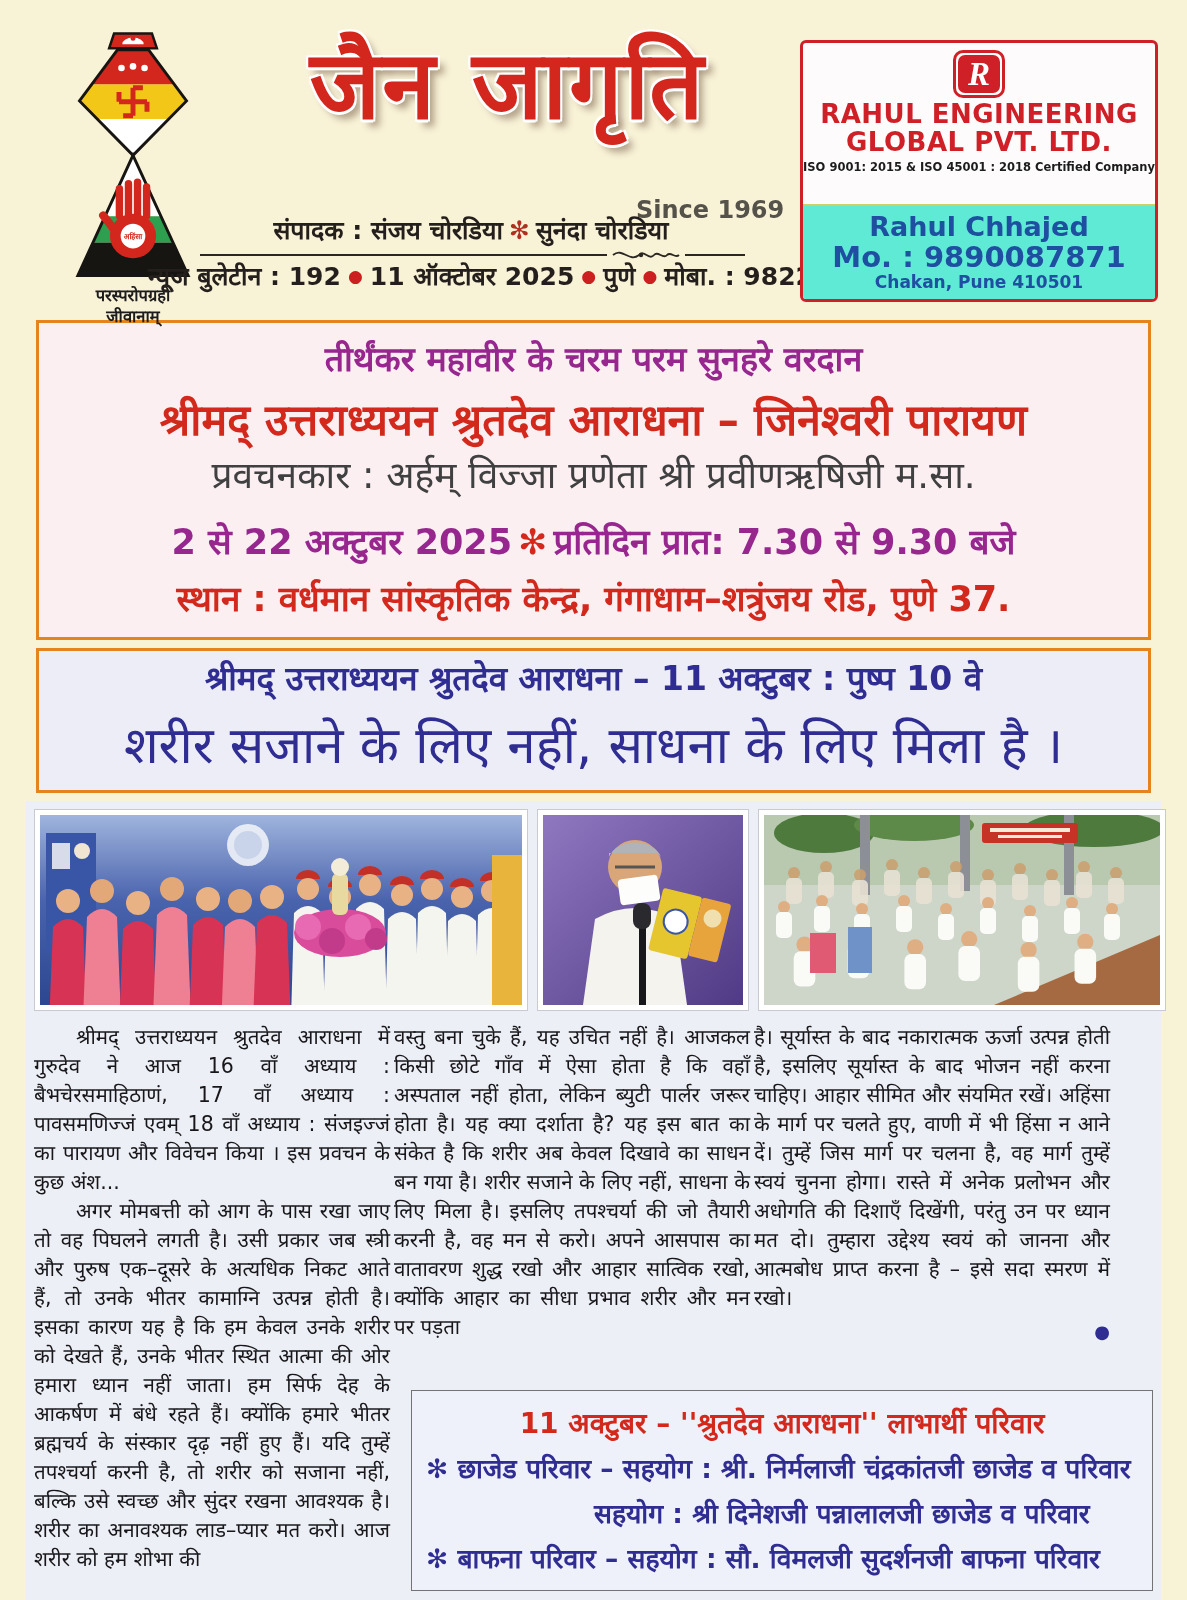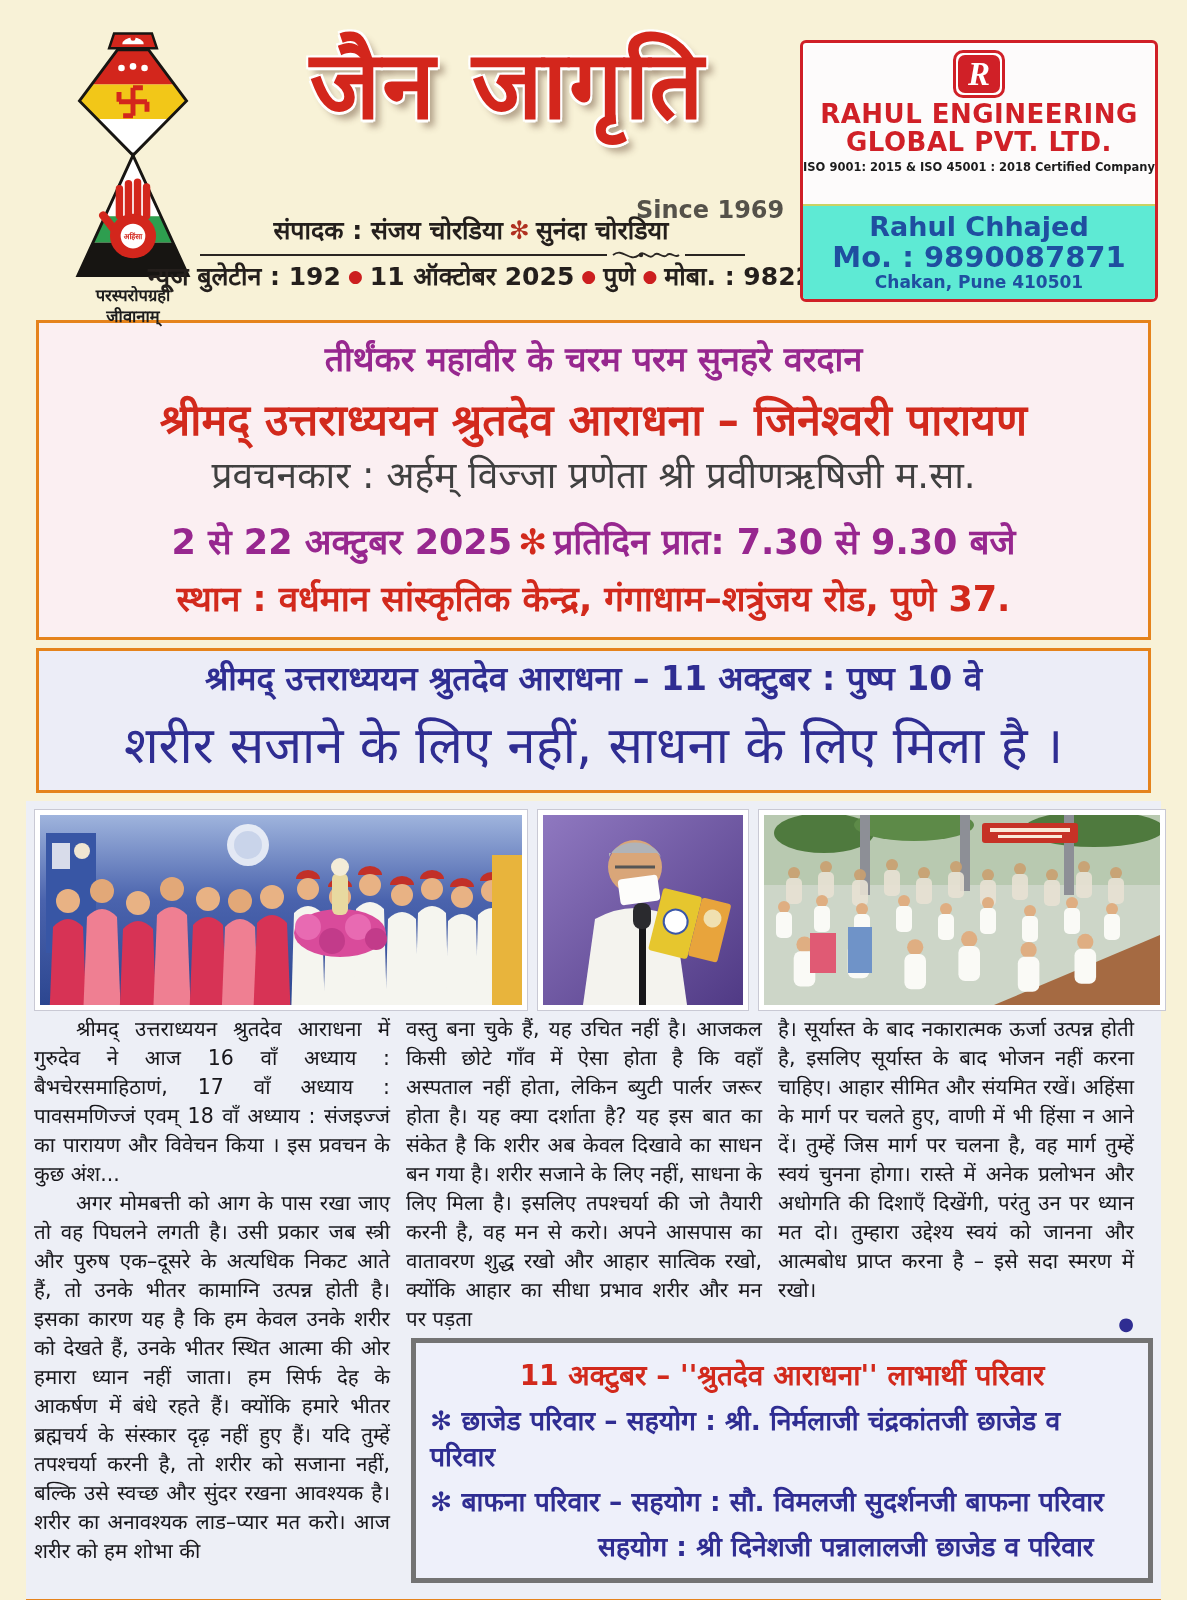--- a/index.html
+++ b/index.html
@@ -46,27 +46,27 @@
   .headline-box{margin:8px 36px 0;border:3.5px solid #e5831c;background:#ecedf7;text-align:center;padding:4px 6px 12px;}
   .hl1{color:#2f2d92;font-weight:bold;font-size:33px;}
   .hl2{color:#2f2d92;font-weight:normal;font-size:51px;margin-top:8px;}
 
   
   .lower{margin:8px 26px 0;background:#edeff6;border-bottom:3.5px solid #e5831c;padding:8px 8px 16px;position:relative;}
   .photos{display:flex;gap:9px;}
   .photo{background:#fff;border:1px solid #c9c9d4;padding:5px;}
   .photo svg{display:block;}
 
-  .article{display:flex;gap:16px;margin-top:4px;height:568px;overflow:hidden;}
+  .article{display:flex;gap:4px;margin-top:12px;height:568px;overflow:hidden;}
   .col{width:356px;font-size:20.5px;line-height:29px;color:#17161a;text-align:justify;}
   .col p{margin:0;}
   .ind{text-indent:42px;}
   .endmark{text-align:right;color:#2f2d92;font-size:18px;margin-top:4px;}
 
-  .donors-box{position:absolute;right:8px;bottom:16px;width:742px;border:5px solid #737373;background:#eef0fa;padding:12px 14px 14px;box-sizing:border-box;z-index:2;}
+  .donors-box{position:absolute;right:8px;bottom:16px;width:742px;border:1px solid #737373;background:#eef0fa;padding:12px 14px 14px;box-sizing:border-box;z-index:2;}
   .dn-title{color:#d2291c;font-weight:bold;font-size:28px;text-align:center;}
   .dn-line{color:#2f2d92;font-weight:bold;font-size:26.5px;margin-top:9px;}
   .dn-indent{padding-left:168px;}
 </style>
 </head>
 <body>
 
 <div class="page">
 
   <header>
@@ -325,18 +325,18 @@
       </div>
       <div class="col">
         <p>है। सूर्यास्त के बाद नकारात्मक ऊर्जा उत्पन्न होती है, इसलिए सूर्यास्त के बाद भोजन नहीं करना चाहिए। आहार सीमित और संयमित रखें। अहिंसा के मार्ग पर चलते हुए, वाणी में भी हिंसा न आने दें। तुम्हें जिस मार्ग पर चलना है, वह मार्ग तुम्हें स्वयं चुनना होगा। रास्ते में अनेक प्रलोभन और अधोगति की दिशाएँ दिखेंगी, परंतु उन पर ध्यान मत दो। तुम्हारा उद्देश्य स्वयं को जानना और आत्मबोध प्राप्त करना है – इसे सदा स्मरण में रखो।</p>
         <div class="endmark">●</div>
       </div>
     </div>
 
     <div class="donors-box">
       <div class="dn-title">11 अक्टुबर – ''श्रुतदेव आराधना'' लाभार्थी परिवार</div>
       <div class="dn-line">✻ छाजेड परिवार – सहयोग : श्री. निर्मलाजी चंद्रकांतजी छाजेड व परिवार</div>
+      <div class="dn-line dn-indent">सहयोग : श्री दिनेशजी पन्नालालजी छाजेड व परिवार</div>
       <div class="dn-line">✻ बाफना परिवार – सहयोग : सौ. विमलजी सुदर्शनजी बाफना परिवार</div>
-      <div class="dn-line dn-indent">सहयोग : श्री दिनेशजी पन्नालालजी छाजेड व परिवार</div>
     </div>
 
   </section>
 </div>
 
 </body></html>

